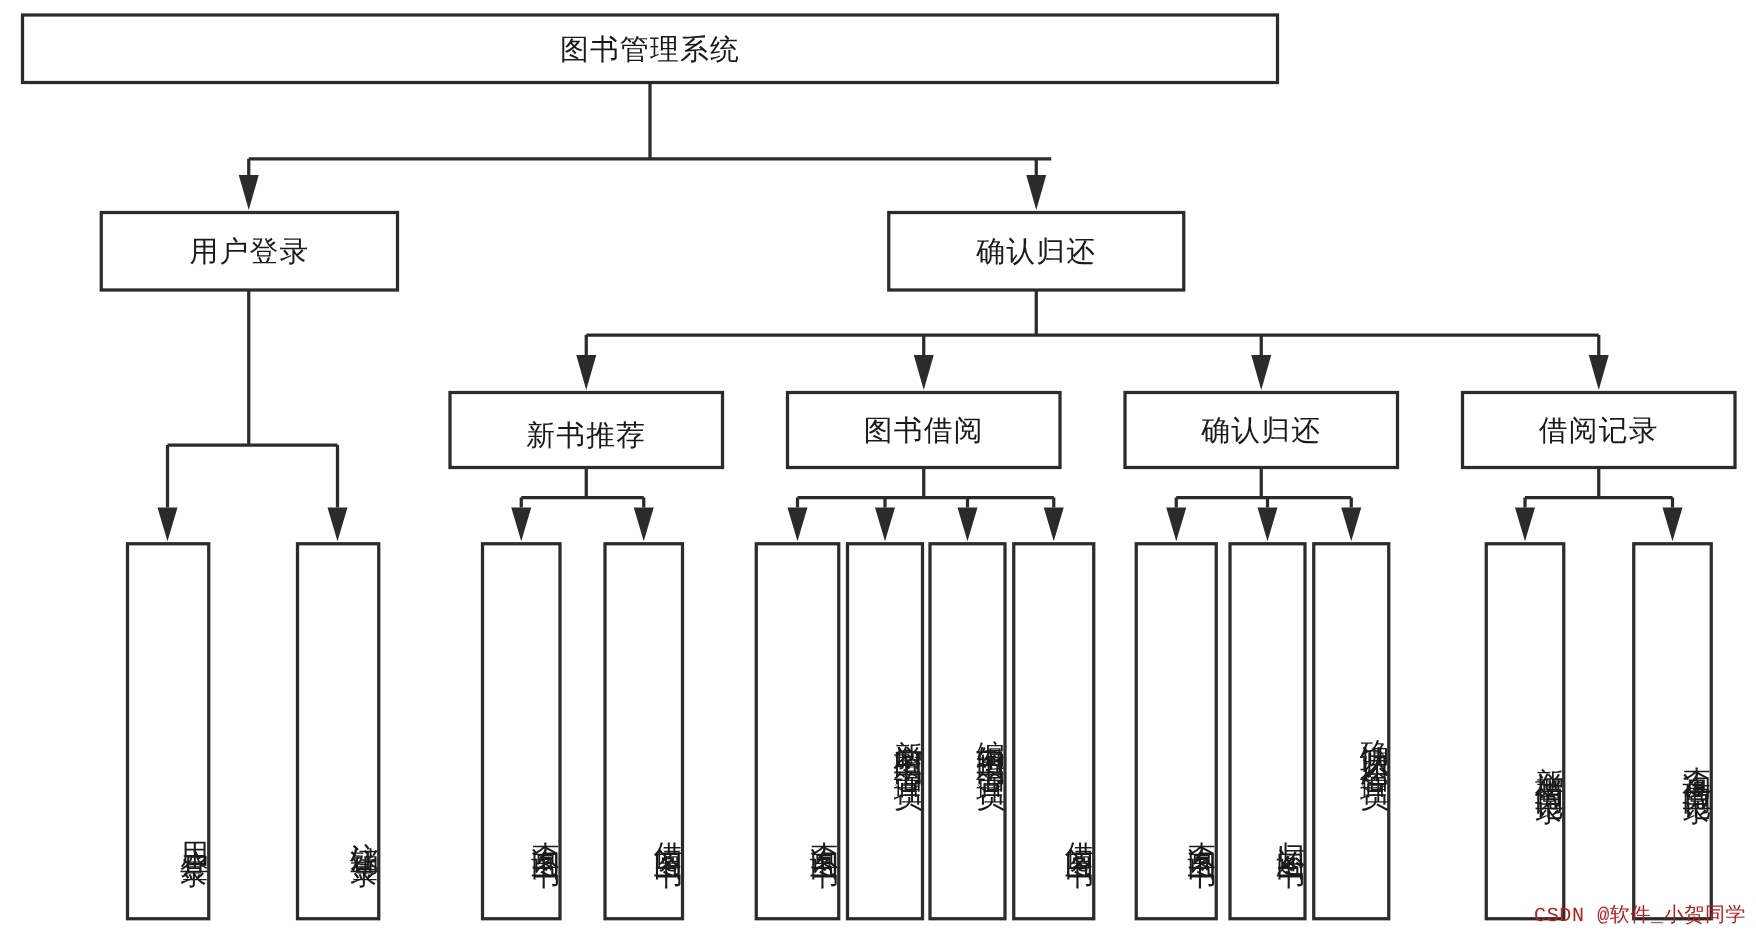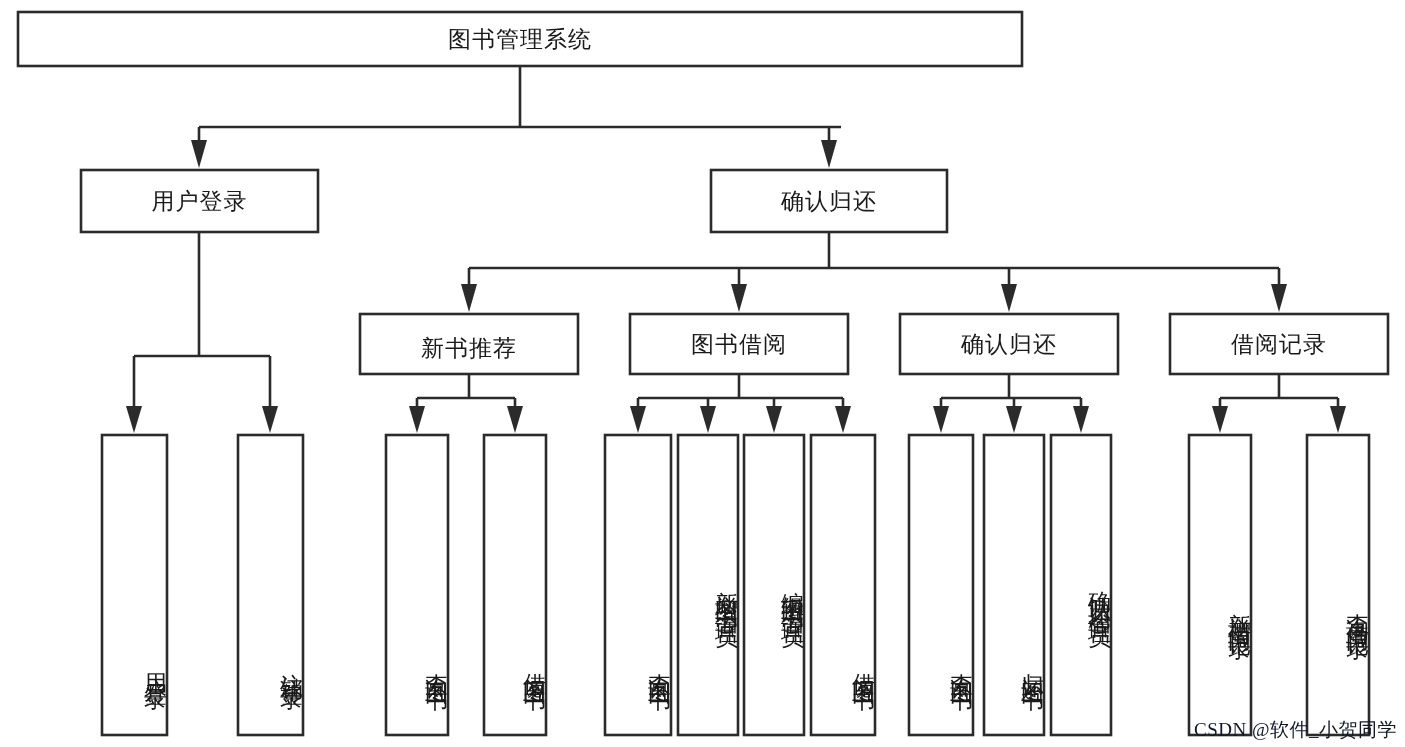--- a/index.html
+++ b/index.html
@@ -68,23 +68,23 @@
     align-items: center;
     justify-content: center;
     letter-spacing: 1px;
     white-space: nowrap;
     pointer-events: none;
   }
   #watermark {
     position: absolute;
     right: 8px;
     bottom: 4px;
-    font-family: Liberation Serif, serif;
-    font-size: 19px;
-    color: #0f172a;
+    font-family: Liberation Mono, monospace;
+    font-size: 16px;
+    color: #b91c1c;
     letter-spacing: 0.5px;
     white-space: nowrap;
     user-select: none;
   }
 </style>
 </head>
 <body>
 
 <div id="diagram-root">
 

